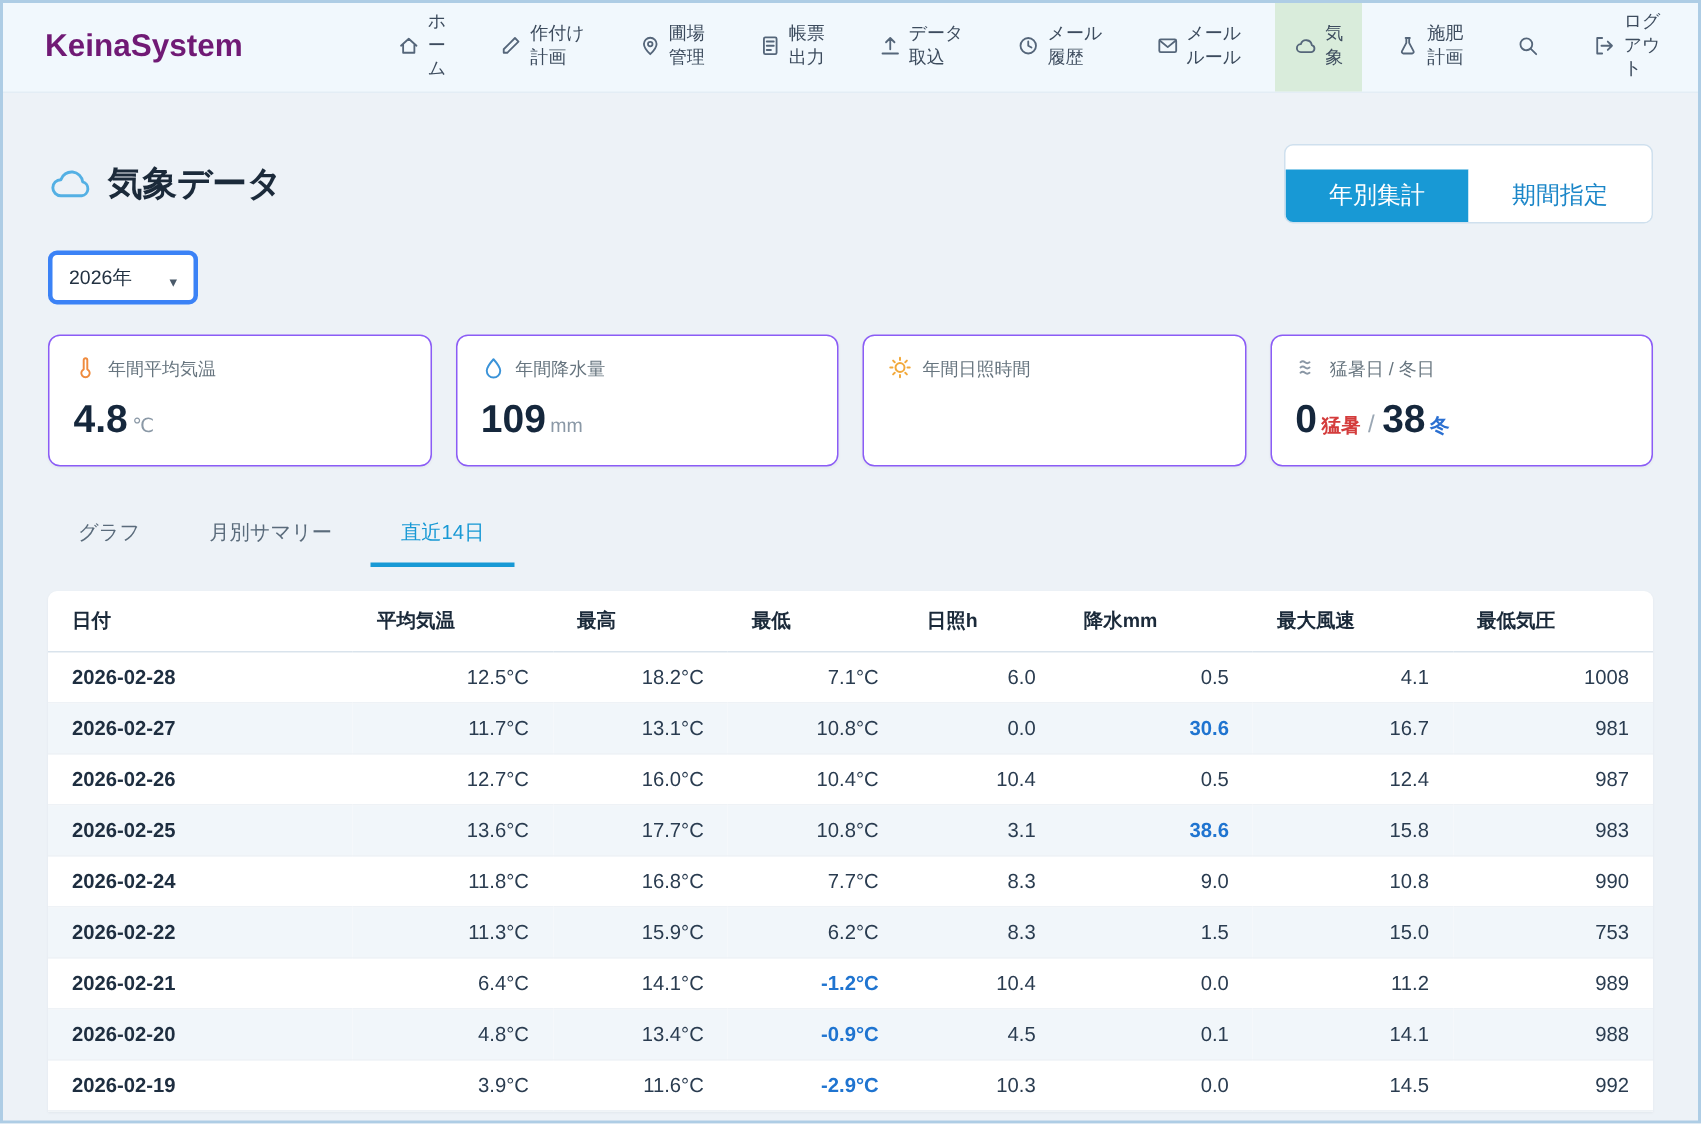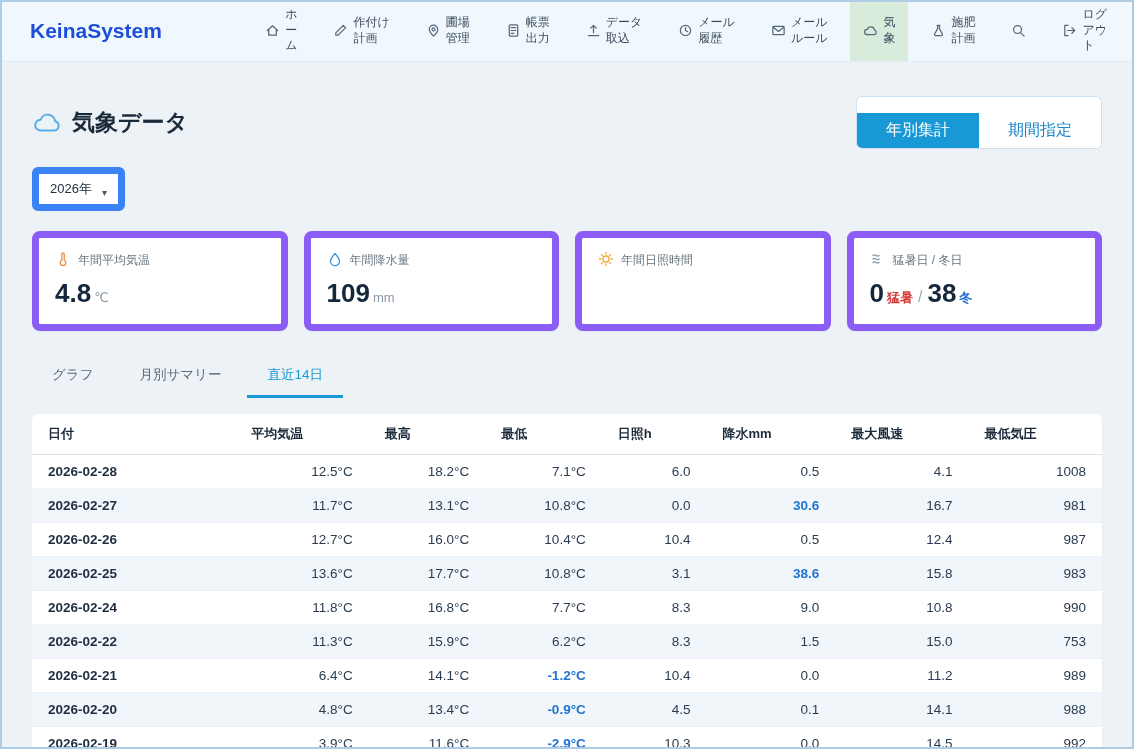--- a/index.html
+++ b/index.html
@@ -15,21 +15,21 @@
     pointer-events: none; z-index: 50;
   }
 
   
   .navbar {
     height: 62px; background: #f1f8fd;
     display: flex; align-items: stretch;
     padding: 0 0 0 30px; border-bottom: 1px solid #e3edf5;
   }
   .brand {
-    font-size: 21px; font-weight: bold; color: #1d4ed8;
+    font-size: 21px; font-weight: bold; color: #701a75;
     display: flex; align-items: center; margin-right: 30px; white-space: nowrap;
   }
   .nav-items { display: flex; align-items: stretch; gap: 10px; margin-left: auto; margin-right: 14px; }
   .nav-item {
     display: flex; align-items: center; gap: 5px; padding: 0 13px;
     cursor: pointer; color: #3d4c5e; font-size: 12px;
   }
   .nav-item.active { background: #d9ecdb; }
   .nav-label { white-space: pre; line-height: 1.3; }
   .nav-icon { display: flex; align-items: center; color: #55667a; }
@@ -47,30 +47,30 @@
     margin-left: auto; display: flex; background: #ffffff;
     border: 1px solid #cfe0ee; border-radius: 6px; overflow: hidden;
   }
   .toggle-btn {
     border: none; background: #ffffff; color: #1b86c8; font-size: 16px;
     padding: 7px 29px; cursor: pointer; font-family: inherit; margin-top: 16px;
   }
   .toggle-btn.active { background: #1899d5; color: #ffffff; }
 
   .year-select {
-    margin: 18px 0 20px 0; display: inline-flex; align-items: flex-end; gap: 10px;
-    background: #ffffff; border: 7px solid #3b82f6; border-radius: 6px;
+    margin: 18px 0 20px 0; display: inline-flex; align-items: flex-end; gap: 25px;
+    background: #ffffff; border: 3px solid #3b82f6; border-radius: 6px;
     padding: 6px 11px; font-size: 13px; color: #223141; cursor: pointer;
   }
   .year-caret { font-size: 10px; color: #4a5a6a; }
 
   .stats-row { display: grid; grid-template-columns: repeat(4, 1fr); gap: 16px; }
   .stat-card {
     background: #ffffff; border-radius: 8px; padding: 13px 16px 15px 16px;
-    border: 7px solid #8b5cf6; box-shadow: 0 1px 2px rgba(16,42,67,0.05);
+    border: 1px solid #8b5cf6; box-shadow: 0 1px 2px rgba(16,42,67,0.05);
   }
   .stat-label-row { display: flex; align-items: center; gap: 7px; font-size: 12px; color: #67757f; }
   .stat-label-row svg { width: 16px; height: 16px; }
   .icon-thermo { color: #ef8b3e; }
   .icon-drop { color: #3b93d8; }
   .icon-sun { color: #f2a93b; }
   .icon-waves { color: #8a97a5; }
   .stat-value-row { margin-top: 8px; font-size: 26px; font-weight: bold; color: #15273c; }
   .stat-unit { font-size: 13px; font-weight: normal; color: #8a98a6; margin-left: 3px; }
   .hot-unit { font-size: 13px; font-weight: bold; color: #d43c3c; margin-left: 3px; }

